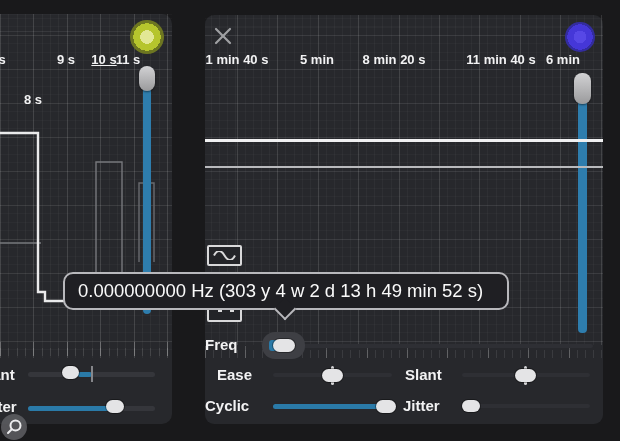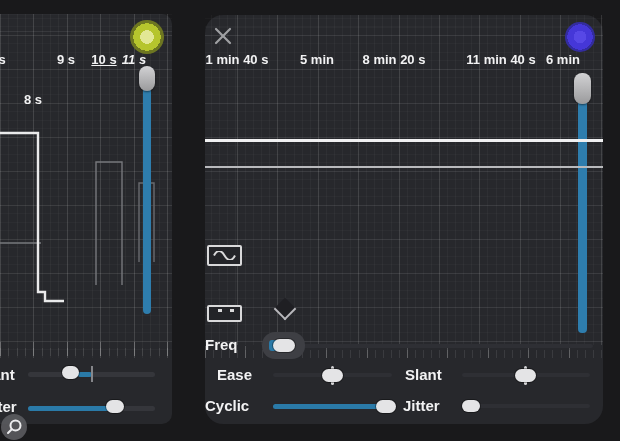--- a/index.html
+++ b/index.html
@@ -2,21 +2,21 @@
 <html><head>
 <meta charset="utf-8">
 <style>
   html,body{margin:0;padding:0;background:#19191b;}
   .stage{position:relative;width:620px;height:441px;overflow:hidden;background:#19191b;
          font-family:"Liberation Sans",sans-serif;-webkit-font-smoothing:antialiased;}
   .stage *{position:absolute;box-sizing:border-box;}
 
   .panel{background:#27282c;border-radius:10px;}
   .panel.left{left:-12px;top:14px;width:184px;height:410px;}
-  .panel.right{left:205px;top:15px;width:398px;height:409px;border-radius:18px;}
+  .panel.right{left:205px;top:15px;width:398px;height:409px;border-radius:9px;}
 
   
   .grid{pointer-events:none;}
   .grid.lg{left:0;top:0;width:184px;height:344px;
     background-image:
       repeating-linear-gradient(90deg,rgba(255,255,255,0.10) 0 1px,transparent 1px 33.4px),
       repeating-linear-gradient(90deg,rgba(255,255,255,0.035) 0 1px,transparent 1px 8.35px),
       repeating-linear-gradient(180deg,rgba(255,255,255,0.075) 0 1px,transparent 1px 34px),
       repeating-linear-gradient(180deg,rgba(255,255,255,0.025) 0 1px,transparent 1px 8.5px);
     background-position:12px 0,12px 0,0 21px,0 4px;}
@@ -78,21 +78,21 @@
       <path d="M0,229 H41" fill="none" stroke="#77787c" stroke-width="1.4"></path>
       <path d="M96,271 V148 H122 V271" fill="none" stroke="#77787c" stroke-width="1.4"></path>
       <path d="M139,248 V169 H154 V248" fill="none" stroke="#6a6b6f" stroke-width="1.4"></path>
       <path d="M0,119 H38 V278 H45 V287 H64" fill="none" stroke="#eaeaeb" stroke-width="2.4"></path>
     </svg>
 
     <span class="tlabel" style="left:14px;">s</span>
     <span class="tlabel" style="left:45px;margin-top:40px;">8 s</span>
     <span class="tlabel" style="left:78px;">9 s</span>
     <span class="tlabel" style="left:116px;text-decoration:underline;">10 s</span>
-    <span class="tlabel" style="left:146px;font-style:italic;">11 s</span>
+    <span class="tlabel" style="left:140px;">11 s</span>
 
     <div class="dotbtn dot-yellow"></div>
 
     <div class="vtrack" style="left:155px;top:56px;width:8px;height:244px;"></div>
     <div class="vhandle" style="left:151px;top:52px;width:16px;height:25px;"></div>
 
     <span class="row-label" style="left:-10px;top:352px;">Slant</span>
     <div class="htrack" style="left:40px;top:358px;width:127px;height:5px;"></div>
     <div class="hfill" style="left:90px;top:358px;width:14px;height:5px;"></div>
     <div style="left:103px;top:352px;width:2px;height:16px;background:#85868a;"></div>
@@ -166,14 +166,15 @@
     <div class="htrack faint" style="left:68px;top:389px;width:121px;height:5px;"></div>
     <div class="hfill" style="left:68px;top:389px;width:113px;height:5px;"></div>
     <div class="pill" style="left:171px;top:385px;width:20px;height:13px;"></div>
 
     <span class="row-label" style="left:198px;top:382px;">Jitter</span>
     <div class="htrack faint" style="left:257px;top:389px;width:128px;height:4px;"></div>
     <div class="pill" style="left:257px;top:385px;width:18px;height:12px;"></div>
   </section>
 
   <div class="tooltip-arrow"></div>
+  <div class="tooltip">0.000000000 Hz (303 y 4 w 2 d 13 h 49 min 52 s)</div>
 
 </div>
 
 </body></html>

